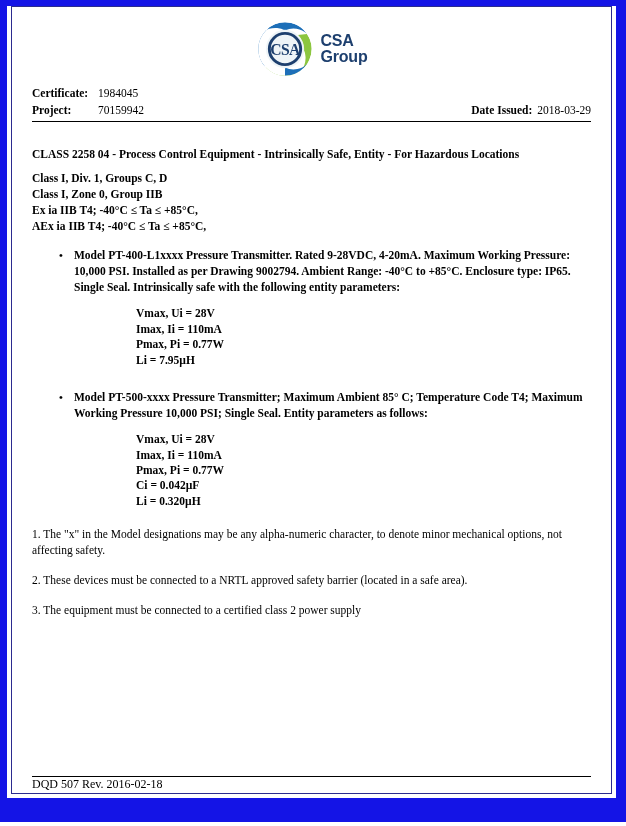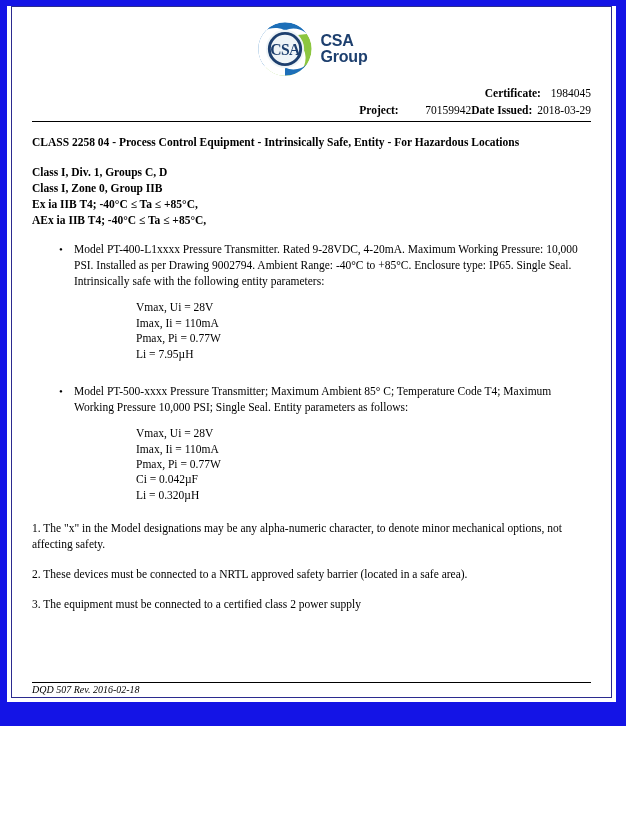--- a/index.html
+++ b/index.html
@@ -3,21 +3,21 @@
 <meta charset="utf-8">
 <style>
   html, body {
     margin: 0;
     padding: 0;
     background: #ffffff;
   }
   #page {
     position: relative;
     width: 626px;
-    height: 726px;
+    height: 822px;
     background: #1414e6;
     box-sizing: border-box;
     overflow: hidden;
     font-family: "Liberation Serif", "DejaVu Serif", serif;
   }
   
   #frame-gap {
     position: absolute;
     left: 7px;
     top: 6px;
@@ -67,44 +67,45 @@
   }
 
   
   .meta {
     margin-top: 2px;
     font-size: 11.5px;
     color: #000;
   }
   .meta-row {
     display: flex;
-    justify-content: flex-end;
+    justify-content: space-between;
     align-items: baseline;
     line-height: 1.45;
   }
   .meta-left, .meta-right { display: flex; align-items: baseline; white-space: nowrap; }
   .meta-left .lbl { font-weight: bold; width: 66px; display: inline-block; }
   .meta-right .lbl { font-weight: bold; margin-right: 5px; }
   .meta-rule {
     border: 0;
     border-top: 1.3px solid #000;
     margin: 3px 0 0 0;
   }
 
   
   .body { font-size: 11.5px; line-height: 1.36; color: #000; }
-  .cls-block { margin-top: 13px; }
+  .cls-block { margin-top: 25px; }
   .cls-line { font-weight: bold; }
-  .zone-block { margin-top: 14px; font-weight: bold; }
+  .zone-block { margin-top: 8px; font-weight: bold; }
   .zone-line { line-height: 1.38; }
 
   ul.bullets {
     list-style: none;
     margin: 14px 0 0 0;
     padding: 0;
+    font-weight: bold;
   }
   ul.bullets > li {
     position: relative;
     padding-left: 42px;
     margin-bottom: 2px;
     text-align: left;
   }
   ul.bullets > li::before {
     content: "\2022";
     position: absolute;
@@ -130,24 +131,23 @@
     left: 20px;
     right: 20px;
     bottom: 2px;
   }
   .footer-rule {
     border: 0;
     border-top: 1px solid #000;
     margin: 0 0 1px 0;
   }
   .footer-text {
-    font-size: 10px;
+    font-size: 12px;
     color: #000;
     line-height: 1.1;
-    font-style: italic;
   }
 </style>
 </head>
 <body>
 
 <div id="page">
   <div id="frame-gap"></div>
 
   <div id="sheet">
     <div id="content">

